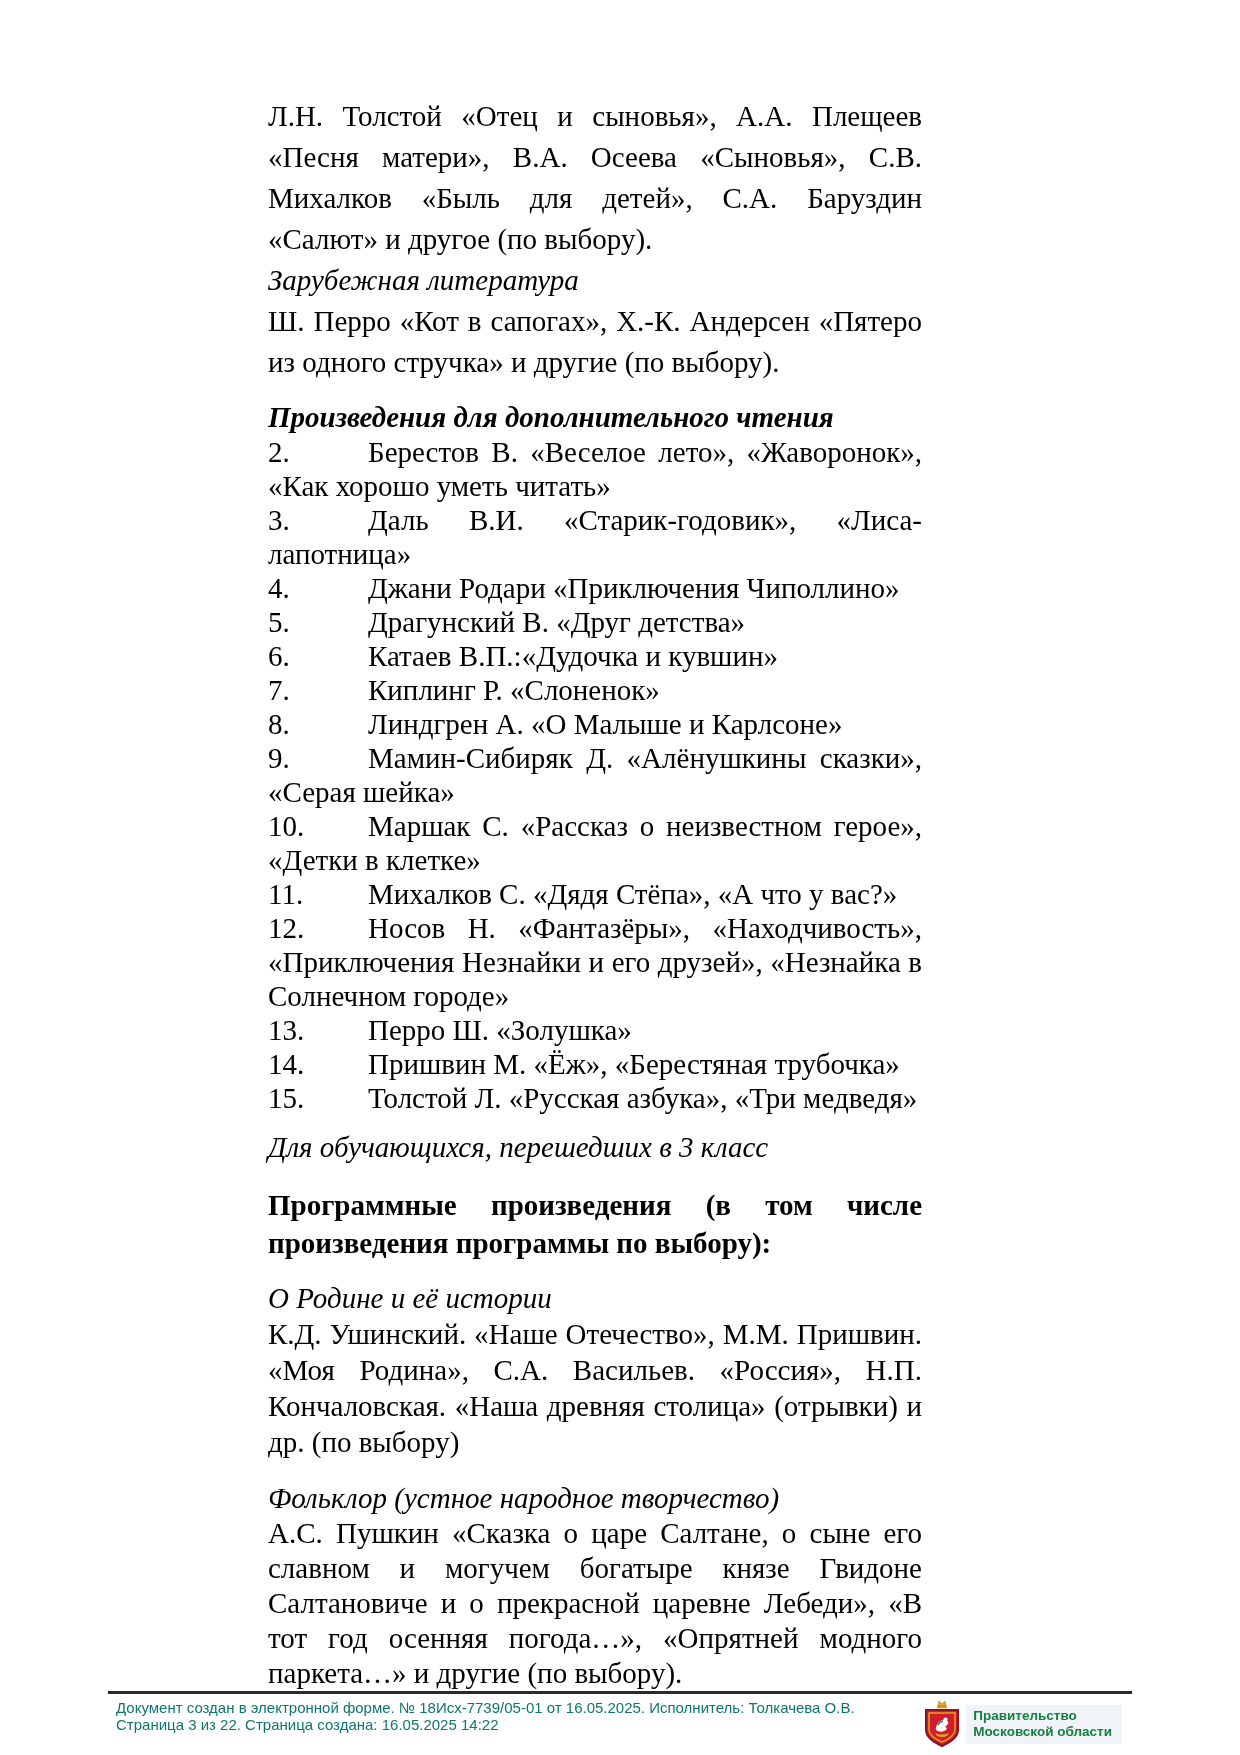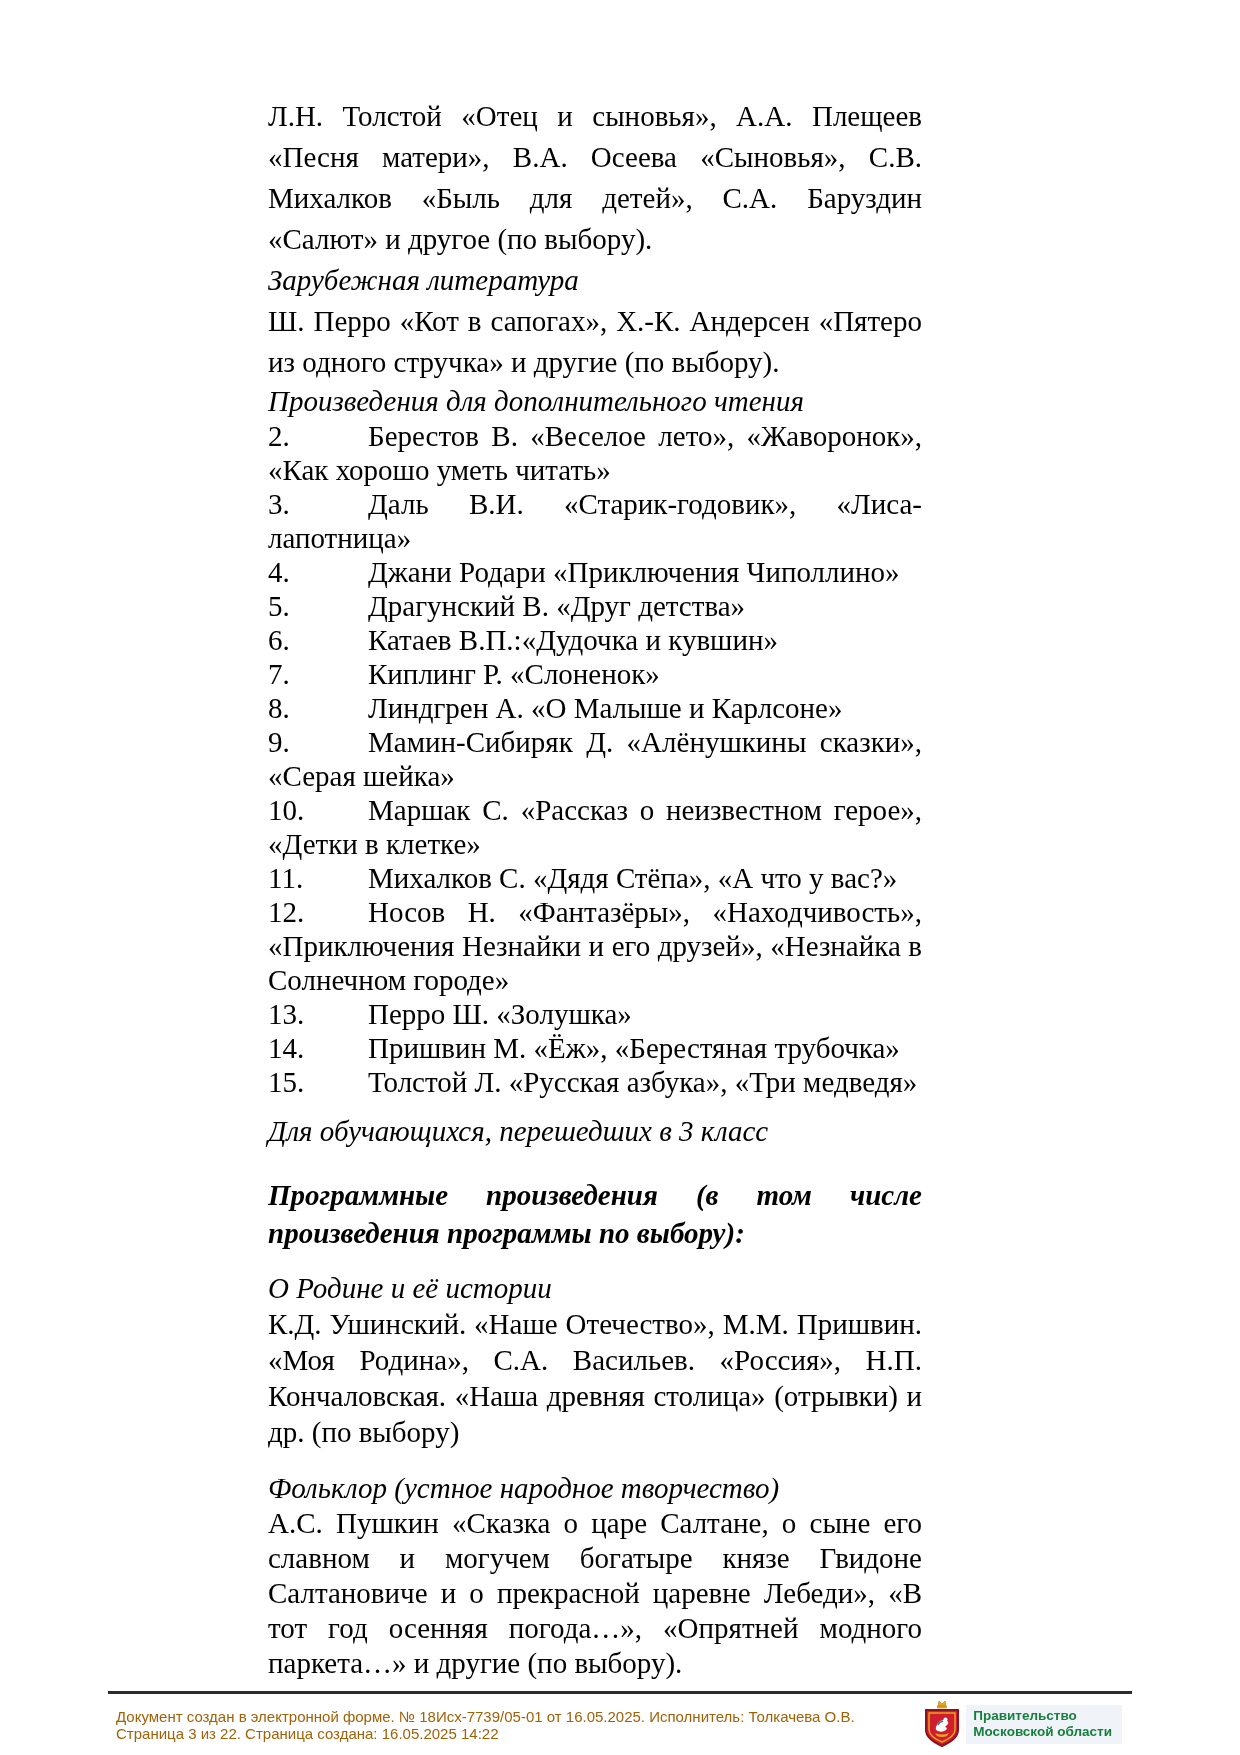--- a/index.html
+++ b/index.html
@@ -12,42 +12,42 @@
     overflow:hidden;
     font-family:"Liberation Serif", serif;
     color:#000000;
   }
   .content {
     padding:96px 210px 0 160px;
     font-size:29px;
   }
   .para            { line-height:41px; text-align:justify; }
   .subhead         { line-height:41px; font-style:italic; }
-  .list-heading    { margin-top:0; line-height:36px; font-weight:normal; font-style:italic; }
+  .list-heading    { margin-top:16px; line-height:36px; font-weight:bold; font-style:italic; }
   .reading-list    { line-height:34px; }
   .li              { text-align:justify; }
   .li .num         { display:inline-block; width:100px; }
   .grade-line      { margin-top:12px; line-height:41px; font-style:italic; }
-  .program-heading { margin-top:24px; line-height:38px; font-weight:bold; font-style:italic; text-align:justify; }
+  .program-heading { margin-top:18px; line-height:38px; font-weight:bold; text-align:justify; }
   .sec-title       { line-height:36px; font-style:italic; }
   .sec-title.m1    { margin-top:18px; }
   .sec-title.m2    { margin-top:20px; }
   .sec-title.m3    { margin-top:24px; }
   .sec-text        { line-height:36px; text-align:justify; }
   .sec-text.pushkin{ line-height:35px; }
 
   .footer {
     position:absolute; left:0; right:0; top:1691px; height:64px;
     border-top:3px solid #2b2b2b;
     background:#ffffff;
     font-family:"Liberation Sans", sans-serif;
   }
   .footer-text {
-    position:absolute; left:8px; top:14px;
-    font-size:15px; line-height:17px; color:#a16207;
+    position:absolute; left:8px; top:5px;
+    font-size:15px; line-height:17px; color:#0f766e;
     white-space:nowrap;
   }
   .logo {
     position:absolute; right:10px; top:6px;
     display:flex; align-items:center;
   }
   .logo-shield { width:38px; height:48px; flex:0 0 auto; }
   .logo-caption {
     margin-left:5px;
     background:#f0f3f8;

